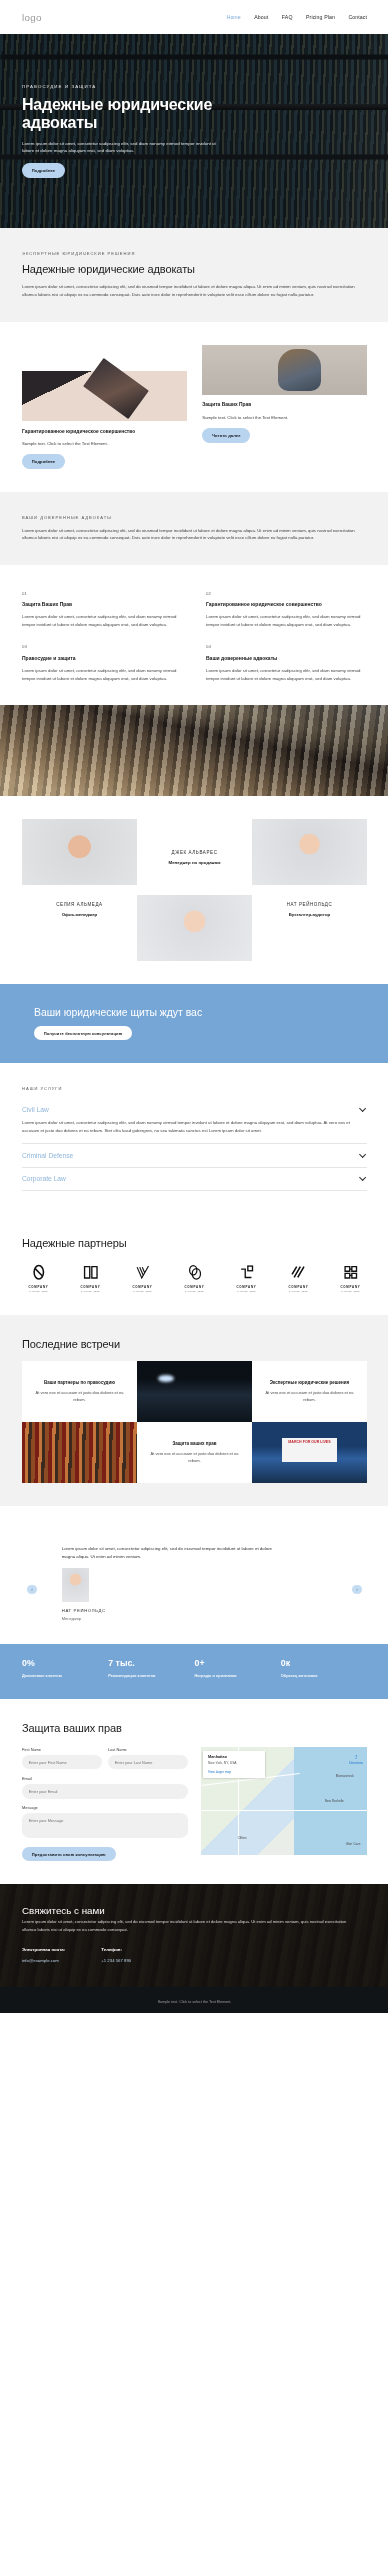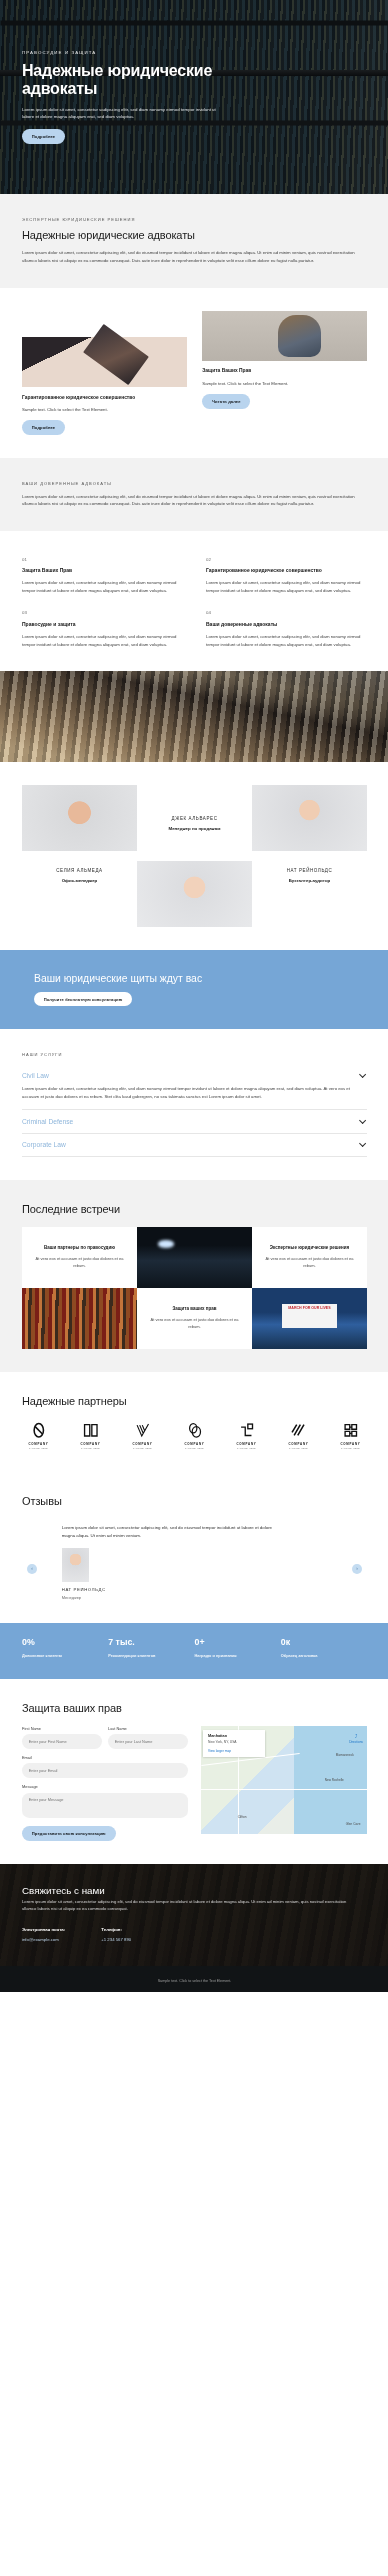--- a/index.html
+++ b/index.html
@@ -230,20 +230,30 @@
   .fc .ft { font-size: 4.4px; font-weight: 700; color: #fff; line-height: 1.4; margin-bottom: 4.7px; }
   .fc .fv { font-size: 4.3px; color: #b9cfe3; }
   .bottombar { background: #111416; padding: 7.8px 22px; text-align: center; }
   .bottombar span { font-size: 3.7px; color: #9a9a9a; }
 </style>
 </head>
 <body>
 
 <div class="wrap">
 
+  <header class="site-header">
+    <div class="logo">logo</div>
+    <nav class="nav">
+      <a href="#" class="active">Home</a>
+      <a href="#">About</a>
+      <a href="#">FAQ</a>
+      <a href="#">Pricing Plan</a>
+      <a href="#">Contact</a>
+    </nav>
+  </header>
 
   <section class="hero">
     <div class="hero-inner">
       <div class="eyebrow-light">ПРАВОСУДИЕ И ЗАЩИТА</div>
       <h1>Надежные юридические адвокаты</h1>
       <p>Lorem ipsum dolor sit amet, consetetur sadipscing elitr, sed diam nonumy eirmod tempor invidunt ut labore et dolore magna aliquyam erat, sed diam voluptua.</p>
       <button class="btn">Подробнее</button>
     </div>
   </section>
 
@@ -351,20 +361,93 @@
       </div>
     </div>
     <div class="acc-item">
       <div class="acc-head">
         <div class="acc-title">Corporate Law</div>
         <span class="chev"></span>
       </div>
     </div>
   </section>
 
+  <section class="sec sec-white">
+    <h2 class="big">Надежные партнеры</h2>
+    <div class="partners">
+      <div class="partner">
+        <div class="mark">
+          <svg viewBox="0 0 30 32">
+              <ellipse cx="15" cy="16" rx="9" ry="13" fill="none" stroke="#111" stroke-width="3"></ellipse>
+              <path d="M8 9 L22 23" stroke="#111" stroke-width="3"></path>
+            </svg>
+        </div>
+        <div class="pname">COMPANY</div>
+        <div class="ptag">TAGLINE HERE</div>
+      </div>
+      <div class="partner">
+        <div class="mark">
+          <svg viewBox="0 0 30 32">
+              <path d="M3 5 h10 v22 H3z M17 5 h10 v22 H17z" fill="none" stroke="#111" stroke-width="2.6"></path>
+            </svg>
+        </div>
+        <div class="pname">COMPANY</div>
+        <div class="ptag">TAGLINE HERE</div>
+      </div>
+      <div class="partner">
+        <div class="mark">
+          <svg viewBox="0 0 30 32">
+              <path d="M4 6 L13 27 L26 4 M9 6 L16 22 M14 6 L19 18" fill="none" stroke="#111" stroke-width="2.2"></path>
+            </svg>
+        </div>
+        <div class="pname">COMPANY</div>
+        <div class="ptag">TAGLINE HERE</div>
+      </div>
+      <div class="partner">
+        <div class="mark">
+          <svg viewBox="0 0 30 32">
+              <ellipse cx="12" cy="12" rx="7" ry="9" fill="none" stroke="#111" stroke-width="2.4"></ellipse>
+              <ellipse cx="18" cy="19" rx="8" ry="10" fill="none" stroke="#111" stroke-width="2.4"></ellipse>
+            </svg>
+        </div>
+        <div class="pname">COMPANY</div>
+        <div class="ptag">TAGLINE HERE</div>
+      </div>
+      <div class="partner">
+        <div class="mark">
+          <svg viewBox="0 0 30 32">
+              <path d="M4 10 h8 v16 h12" fill="none" stroke="#111" stroke-width="2.6"></path>
+              <rect x="17" y="4" width="9" height="9" fill="none" stroke="#111" stroke-width="2.6"></rect>
+            </svg>
+        </div>
+        <div class="pname">COMPANY</div>
+        <div class="ptag">TAGLINE HERE</div>
+      </div>
+      <div class="partner">
+        <div class="mark">
+          <svg viewBox="0 0 30 32">
+              <path d="M6 26 L18 5 M13 26 L25 5 M2 20 L11 5" fill="none" stroke="#111" stroke-width="3"></path>
+            </svg>
+        </div>
+        <div class="pname">COMPANY</div>
+        <div class="ptag">TAGLINE HERE</div>
+      </div>
+      <div class="partner">
+        <div class="mark">
+          <svg viewBox="0 0 30 32">
+              <path d="M4 5 h9 v9 h-9z M17 5 h9 v9 h-9z M4 18 h9 v9 h-9z M17 18 h9 v9 h-9z" fill="none" stroke="#111" stroke-width="2.6"></path>
+              <path d="M13 10 h4 M13 22 h4" stroke="#111" stroke-width="2.6"></path>
+            </svg>
+        </div>
+        <div class="pname">COMPANY</div>
+        <div class="ptag">TAGLINE HERE</div>
+      </div>
+    </div>
+  </section>
+
   <section class="sec sec-grey">
     <h2 class="big" style="margin-bottom:10.4px">Последние встречи</h2>
     <div class="gal">
       <div class="gal-cell gal-text">
         <h4>Ваши партнеры по правосудию</h4>
         <p>At vero eos et accusam et justo duo dolores et ea rebum.</p>
       </div>
       <div class="gal-cell g-police"></div>
       <div class="gal-cell gal-text">
         <h4>Экспертные юридические решения</h4>
@@ -377,94 +460,20 @@
       </div>
       <div class="gal-cell g-protest">
         <div class="sign">
           <span>MARCH FOR OUR LIVES</span>
         </div>
       </div>
     </div>
   </section>
 
   <section class="sec sec-white">
-    <h2 class="big">Надежные партнеры</h2>
-    <div class="partners">
-      <div class="partner">
-        <div class="mark">
-          <svg viewBox="0 0 30 32">
-              <ellipse cx="15" cy="16" rx="9" ry="13" fill="none" stroke="#111" stroke-width="3"></ellipse>
-              <path d="M8 9 L22 23" stroke="#111" stroke-width="3"></path>
-            </svg>
-        </div>
-        <div class="pname">COMPANY</div>
-        <div class="ptag">TAGLINE HERE</div>
-      </div>
-      <div class="partner">
-        <div class="mark">
-          <svg viewBox="0 0 30 32">
-              <path d="M3 5 h10 v22 H3z M17 5 h10 v22 H17z" fill="none" stroke="#111" stroke-width="2.6"></path>
-            </svg>
-        </div>
-        <div class="pname">COMPANY</div>
-        <div class="ptag">TAGLINE HERE</div>
-      </div>
-      <div class="partner">
-        <div class="mark">
-          <svg viewBox="0 0 30 32">
-              <path d="M4 6 L13 27 L26 4 M9 6 L16 22 M14 6 L19 18" fill="none" stroke="#111" stroke-width="2.2"></path>
-            </svg>
-        </div>
-        <div class="pname">COMPANY</div>
-        <div class="ptag">TAGLINE HERE</div>
-      </div>
-      <div class="partner">
-        <div class="mark">
-          <svg viewBox="0 0 30 32">
-              <ellipse cx="12" cy="12" rx="7" ry="9" fill="none" stroke="#111" stroke-width="2.4"></ellipse>
-              <ellipse cx="18" cy="19" rx="8" ry="10" fill="none" stroke="#111" stroke-width="2.4"></ellipse>
-            </svg>
-        </div>
-        <div class="pname">COMPANY</div>
-        <div class="ptag">TAGLINE HERE</div>
-      </div>
-      <div class="partner">
-        <div class="mark">
-          <svg viewBox="0 0 30 32">
-              <path d="M4 10 h8 v16 h12" fill="none" stroke="#111" stroke-width="2.6"></path>
-              <rect x="17" y="4" width="9" height="9" fill="none" stroke="#111" stroke-width="2.6"></rect>
-            </svg>
-        </div>
-        <div class="pname">COMPANY</div>
-        <div class="ptag">TAGLINE HERE</div>
-      </div>
-      <div class="partner">
-        <div class="mark">
-          <svg viewBox="0 0 30 32">
-              <path d="M6 26 L18 5 M13 26 L25 5 M2 20 L11 5" fill="none" stroke="#111" stroke-width="3"></path>
-            </svg>
-        </div>
-        <div class="pname">COMPANY</div>
-        <div class="ptag">TAGLINE HERE</div>
-      </div>
-      <div class="partner">
-        <div class="mark">
-          <svg viewBox="0 0 30 32">
-              <path d="M4 5 h9 v9 h-9z M17 5 h9 v9 h-9z M4 18 h9 v9 h-9z M17 18 h9 v9 h-9z" fill="none" stroke="#111" stroke-width="2.6"></path>
-              <path d="M13 10 h4 M13 22 h4" stroke="#111" stroke-width="2.6"></path>
-            </svg>
-        </div>
-        <div class="pname">COMPANY</div>
-        <div class="ptag">TAGLINE HERE</div>
-      </div>
-    </div>
-  </section>
-
-  <section class="sec sec-white">
-    <h2 class="big">Отзывы</h2>
     <div class="testi-wrap">
       <div class="arrow left">‹</div>
       <div class="arrow right">›</div>
       <p class="testi-quote">Lorem ipsum dolor sit amet, consectetur adipiscing elit, sed do eiusmod tempor incididunt ut labore et dolore magna aliqua. Ut enim ad minim veniam.</p>
       <div class="testi-photo"></div>
       <div class="testi-name">НАТ РЕЙНОЛЬДС</div>
       <div class="testi-role">Менеджер</div>
     </div>
   </section>
 

